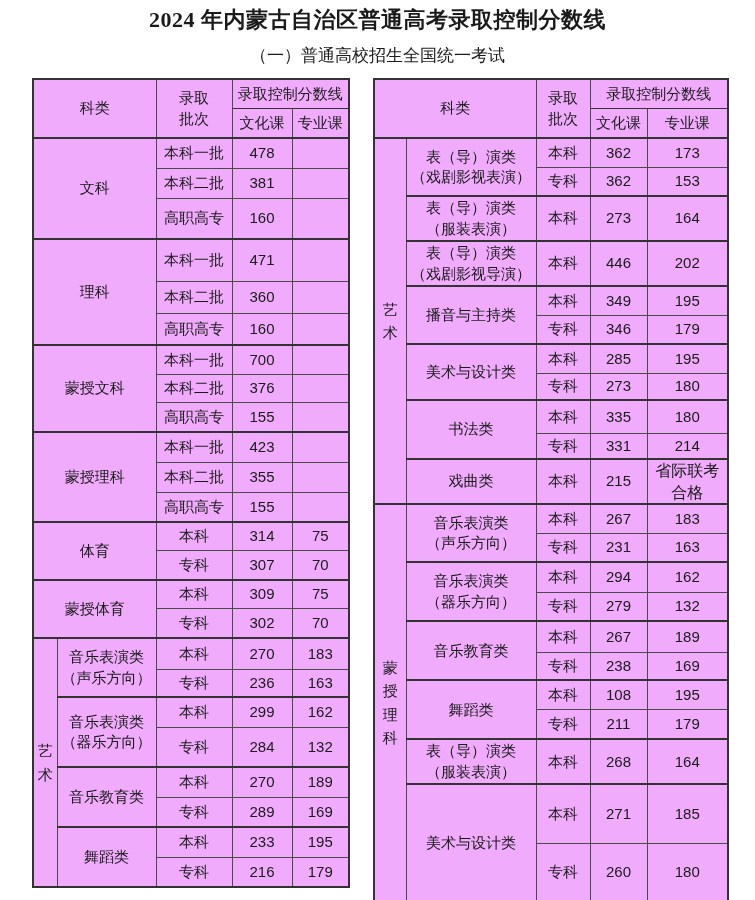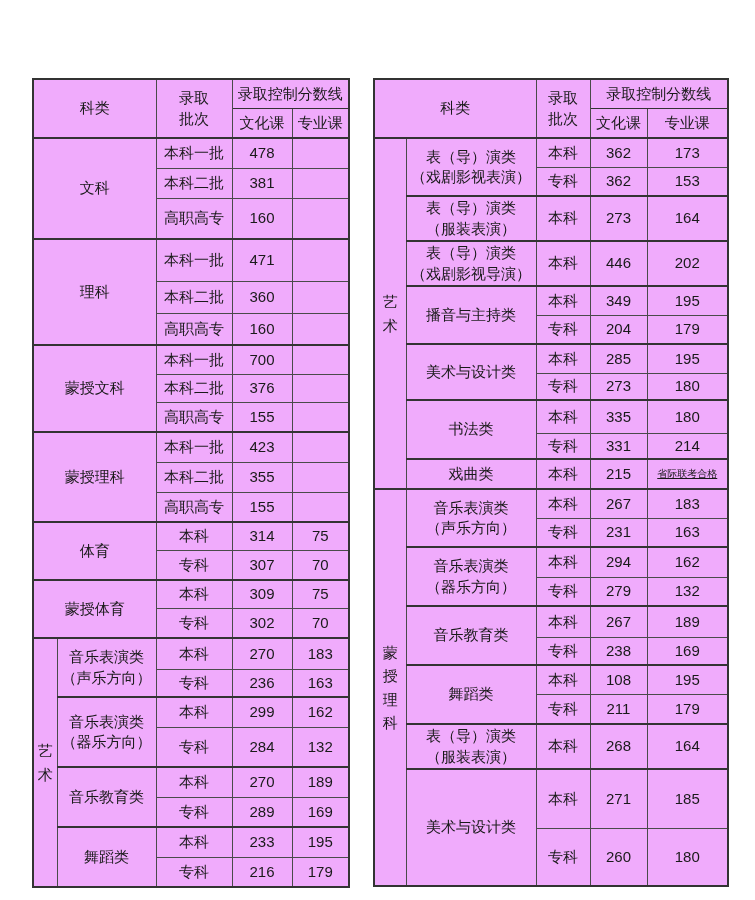--- a/index.html
+++ b/index.html
@@ -61,26 +61,28 @@
   .score-table tr.sub-row > td { border-top: 1px solid #9e9e9e; }
   
   .score-table tr.cat-start > td { border-top: 2px solid #333333; }
   .vtext {
     display: inline-block;
     width: 1.05em;
     word-break: break-all;
     line-height: 1.55;
     white-space: normal;
   }
-  td.small-note { font-size: 10px; letter-spacing: 0; text-decoration: underline; }
+  td.small-note { font-size: 16px; letter-spacing: 0; }
 </style>
 </head>
 <body>
 
 <div id="page">
+  <h1 class="doc-title">2024 年内蒙古自治区普通高考录取控制分数线</h1>
+  <h2 class="doc-subtitle">（一）普通高校招生全国统一考试</h2>
   <table class="score-table" id="table-left">
       <colgroup>
         <col style="width: 24px;">
         <col style="width: 99px;">
         <col style="width: 76px;">
         <col style="width: 60px;">
         <col style="width: 57px;">
       </colgroup>
       <thead>
         <tr style="height: 29px;">
@@ -279,21 +281,21 @@
           <td>202</td>
         </tr>
         <tr class="cat-start" style="height: 29px;">
           <td colspan="1" rowspan="2">播音与主持类</td>
           <td>本科</td>
           <td>349</td>
           <td>195</td>
         </tr>
         <tr class="sub-row" style="height: 29px;">
           <td>专科</td>
-          <td>204</td>
+          <td>346</td>
           <td>179</td>
         </tr>
         <tr class="cat-start" style="height: 29px;">
           <td colspan="1" rowspan="2">美术与设计类</td>
           <td>本科</td>
           <td>285</td>
           <td>195</td>
         </tr>
         <tr class="sub-row" style="height: 27px;">
           <td>专科</td>

